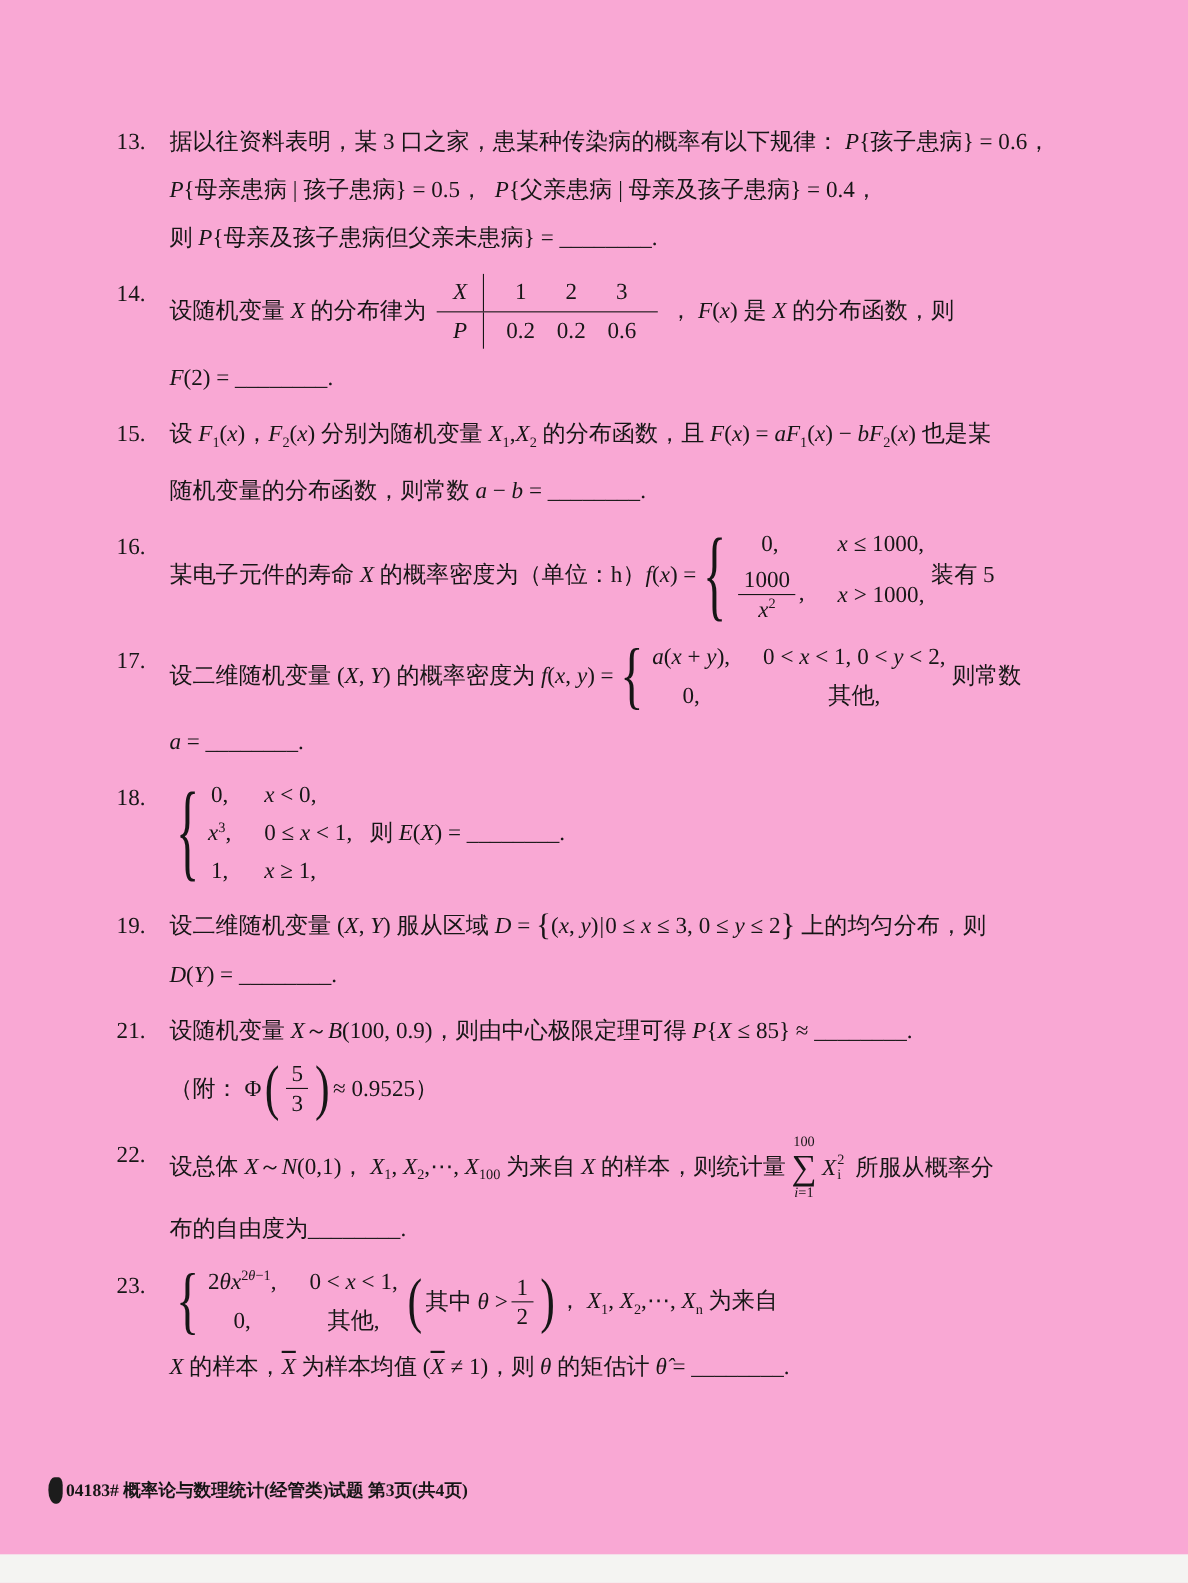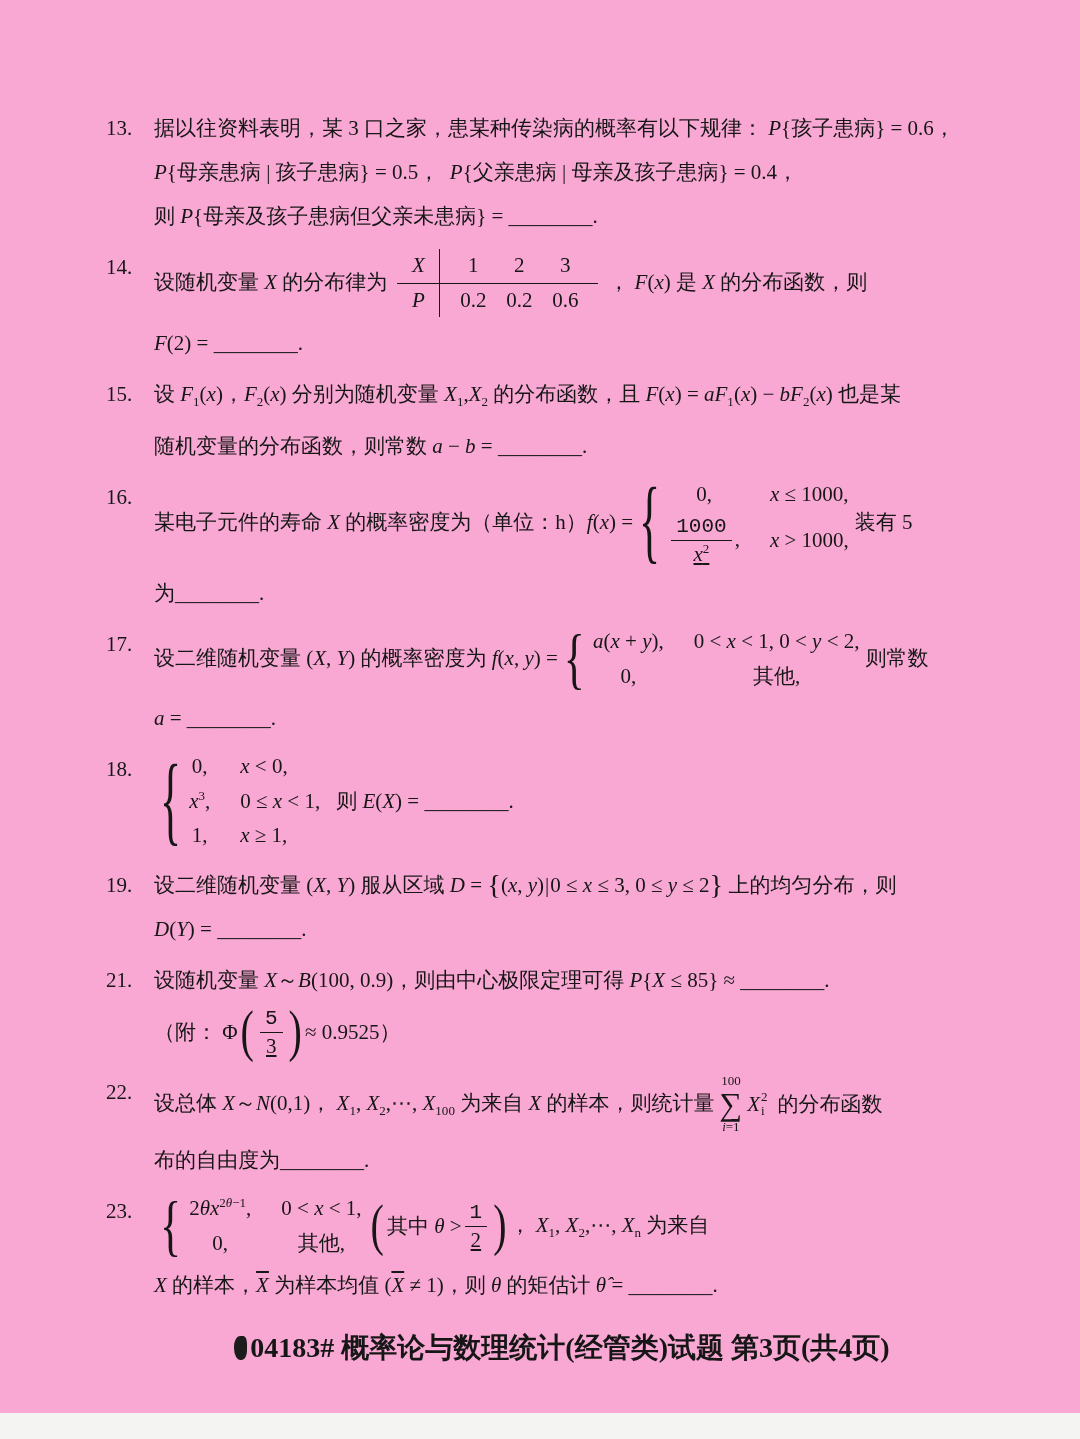--- a/index.html
+++ b/index.html
@@ -22,22 +22,22 @@
   .qnum{width:48px;flex-shrink:0;line-height:44px;}
   .qbody{flex:1;min-width:0;}
   .qline{line-height:44px;min-height:44px;}
   .qflex{display:flex;align-items:center;white-space:nowrap;line-height:1.5;padding:4px 0;}
   .qflex > span{flex-shrink:0;}
   i{font-style:italic;}
   sub,sup{font-size:0.62em;}
   .ol{text-decoration:overline;}
   
   .frac{display:inline-flex;flex-direction:column;vertical-align:middle;text-align:center;margin:0 3px;line-height:1.25;}
-  .fn{display:block;border-bottom:1.6px solid #161616;padding:0 5px;font-family:Liberation Mono, monospace;}
-  .fd{display:block;padding:0 5px;text-decoration:underline;}
+  .fn{display:block;border-bottom:1.6px solid #161616;padding:0 5px;}
+  .fd{display:block;padding:0 5px;}
   
   .cases{display:inline-flex;align-items:center;margin:0 6px;}
   .brace{display:inline-block;line-height:1;transform-origin:center;font-weight:300;margin-right:2px;}
   .b2{font-size:44px;transform:scaleY(1.55);}
   .b3{font-size:44px;transform:scaleY(2.25);}
   .bf{font-size:44px;transform:scaleY(2.1);}
   .cgrid{display:inline-grid;grid-template-columns:max-content max-content;column-gap:30px;row-gap:3px;align-items:center;margin-left:6px;text-align:left;}
   .cgrid > span:nth-child(odd){justify-self:center;}
   .c2c > span:nth-child(even){justify-self:center;}
   
@@ -56,22 +56,22 @@
   .term{display:inline-flex;align-items:center;}
   .ss{display:inline-flex;flex-direction:column;font-size:13px;line-height:1.1;margin-left:1px;}
   .sst,.ssb{display:block;}
   
   .mb{font-size:1.35em;vertical-align:-2px;}
   .mbar{padding:0 1px;}
   .gap{display:inline-block;width:10px;}
   
   .footer{
     position:absolute;left:0;right:0;bottom:46px;
-    text-align:center;font-size:28px;font-weight:600;
-    display:flex;align-items:center;justify-content:center;gap:2px;padding-left:44px;
+    text-align:center;font-size:16px;font-weight:600;
+    display:flex;align-items:center;gap:2px;padding-left:44px;
   }
   .blob{display:inline-block;width:13px;height:24px;background:#1c1c1c;border-radius:45% 30% 40% 50%;margin-right:1px;}
 </style>
 </head>
 <body>
 
 <div class="page">
 
   <div class="q">
     <div class="qnum">13.</div>
@@ -131,21 +131,20 @@
             <span><i>x</i> ≤ 1000,</span>
             <span><span class="frac">
                   <span class="fn">1000</span>
                   <span class="fd"><i>x</i><sup>2</sup></span>
                 </span>,</span>
             <span><i>x</i> &gt; 1000,</span>
           </span>
         </span>
         <span>装有 5</span>
       </div>
-      <div class="qline">为________.</div>
     </div>
   </div>
 
   <div class="q">
     <div class="qnum">17.</div>
     <div class="qbody">
       <div class="qline qflex">
         <span>设二维随机变量 (<i>X</i>, <i>Y</i>) 的概率密度为 <i>f</i>(<i>x</i>, <i>y</i>) =</span>
         <span class="cases">
           <span class="brace b2">{</span>
@@ -220,21 +219,21 @@
           <span class="opbot"><i>i</i>=1</span>
         </span>
         <span class="term">
           <span><i>X</i></span>
           <span class="ss">
             <span class="sst">2</span>
             <span class="ssb">i</span>
           </span>
         </span>
         <span class="gap"></span>
-        <span>的分布函数</span>
+        <span>所服从概率分</span>
       </div>
       <div class="qline">布的自由度为________.</div>
     </div>
   </div>
 
   <div class="q">
     <div class="qnum">23.</div>
     <div class="qbody">
       <div class="qline qflex">
         <span class="cases">

